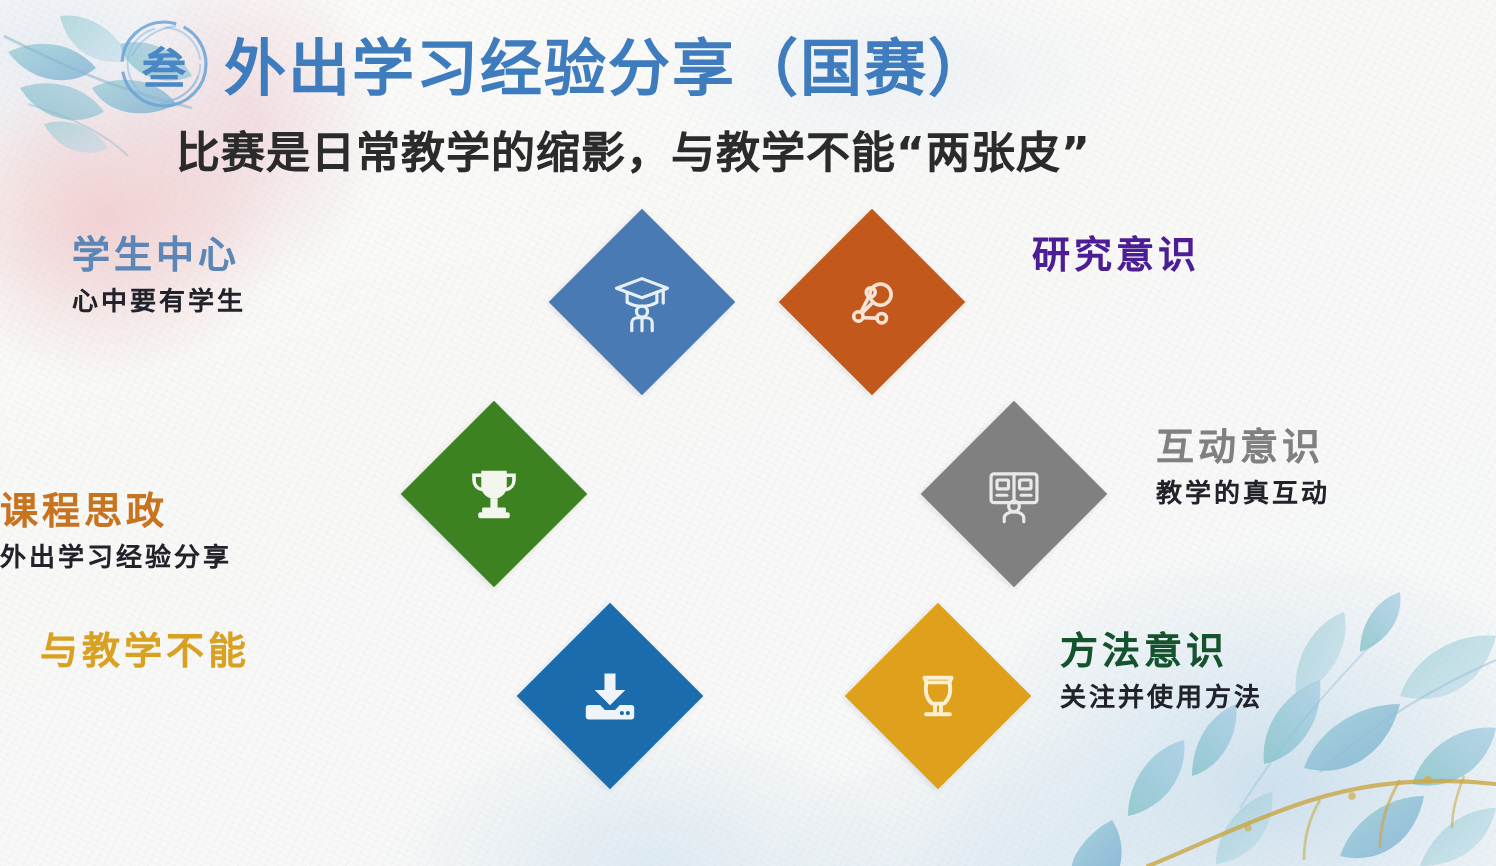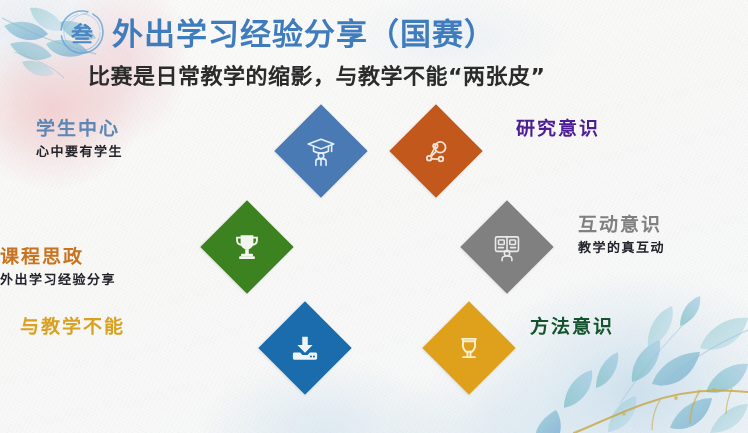--- a/index.html
+++ b/index.html
@@ -343,17 +343,18 @@
             <path d="M9.6 7.4 H22.4 L21.4 9.6 H10.6 Z"></path>
             <path d="M10.6 9.6 C9.8 13.4 10.4 17.2 13.2 19.6 H18.8 C21.6 17.2 22.2 13.4 21.4 9.6"></path>
             <path d="M14.6 19.6 V23.2"></path>
             <path d="M17.4 19.6 V23.2"></path>
             <path d="M10.4 24.6 H21.6"></path>
           </g>
         </svg>
       </div>
       <div class="labels left-align" style="left:530px; top:212px; width:216px;">
         <div class="lab-title" style="color:#14532d;">方法意识</div>
+        <div class="lab-sub">关注并使用方法</div>
       </div>
     </div>
 
   </div>
 </div>
 
 </body></html>

